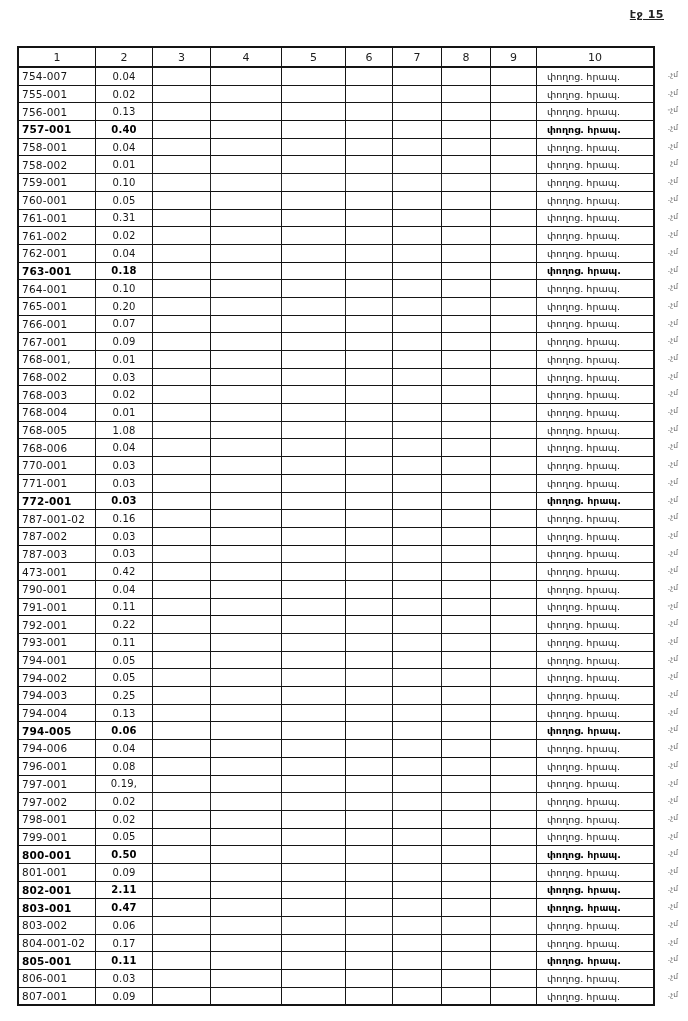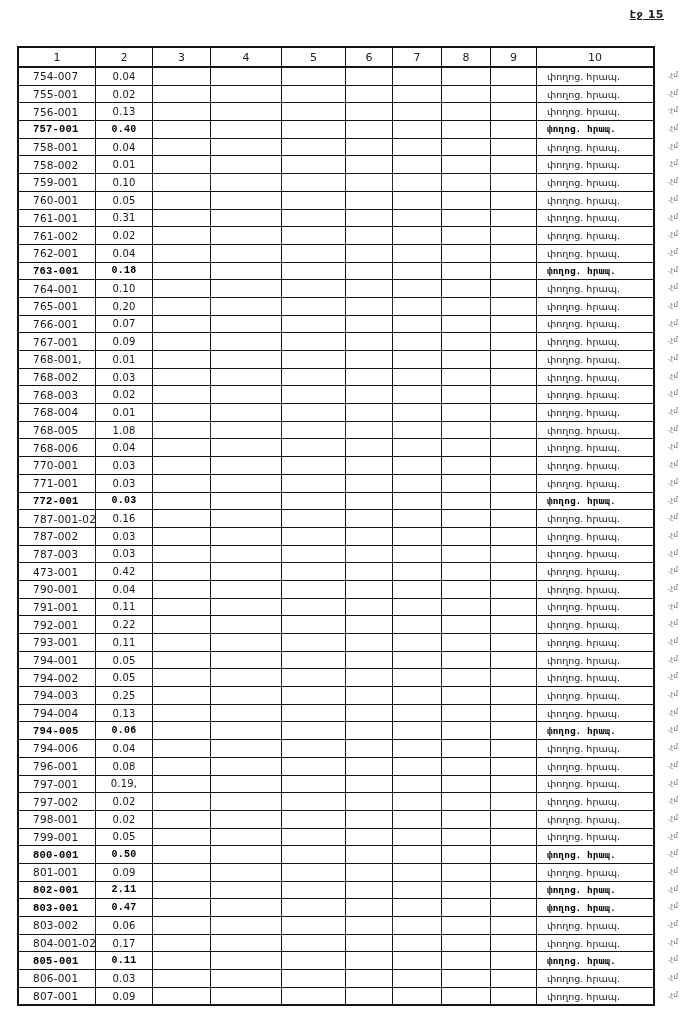--- a/index.html
+++ b/index.html
@@ -29,24 +29,24 @@
   }
   .row.header{height:19px;border-top:none;border-bottom:1px solid #141414;}
   .cell{
     border-left:1px solid #161616;
     box-sizing:border-box;
     overflow:hidden;white-space:nowrap;
     display:flex;align-items:center;
   }
   .cell:first-child{border-left:none;}
   .header .cell{justify-content:center;font-size:11px;color:#1c1c1c;}
-  .c-code{font-size:10.5px;padding-left:14px;letter-spacing:0.2px;}
+  .c-code{font-size:10.5px;padding-left:3px;letter-spacing:0.2px;}
   .c-val{font-size:10px;justify-content:center;letter-spacing:0.2px;}
   .c-note{font-size:9.5px;padding-left:10px;color:#1a1a1a;}
-  .row.bold .c-code,.row.bold .c-val,.row.bold .c-note{font-weight:bold;color:#000;font-family:Liberation Mono, monospace;}
+  .row.bold .c-code,.row.bold .c-val,.row.bold .c-note{font-weight:bold;color:#000;}
   .mark{
     position:absolute;right:-25px;top:2px;
     font-size:7.5px;color:#6b6b6b;letter-spacing:0px;
     font-family:"DejaVu Sans",sans-serif;
   }
   
   .row:nth-child(4n){border-top:1.5px solid #101010;}
   .row:nth-child(7n) .cell{border-left-color:#2a2a2a;}
 </style>
 </head>

